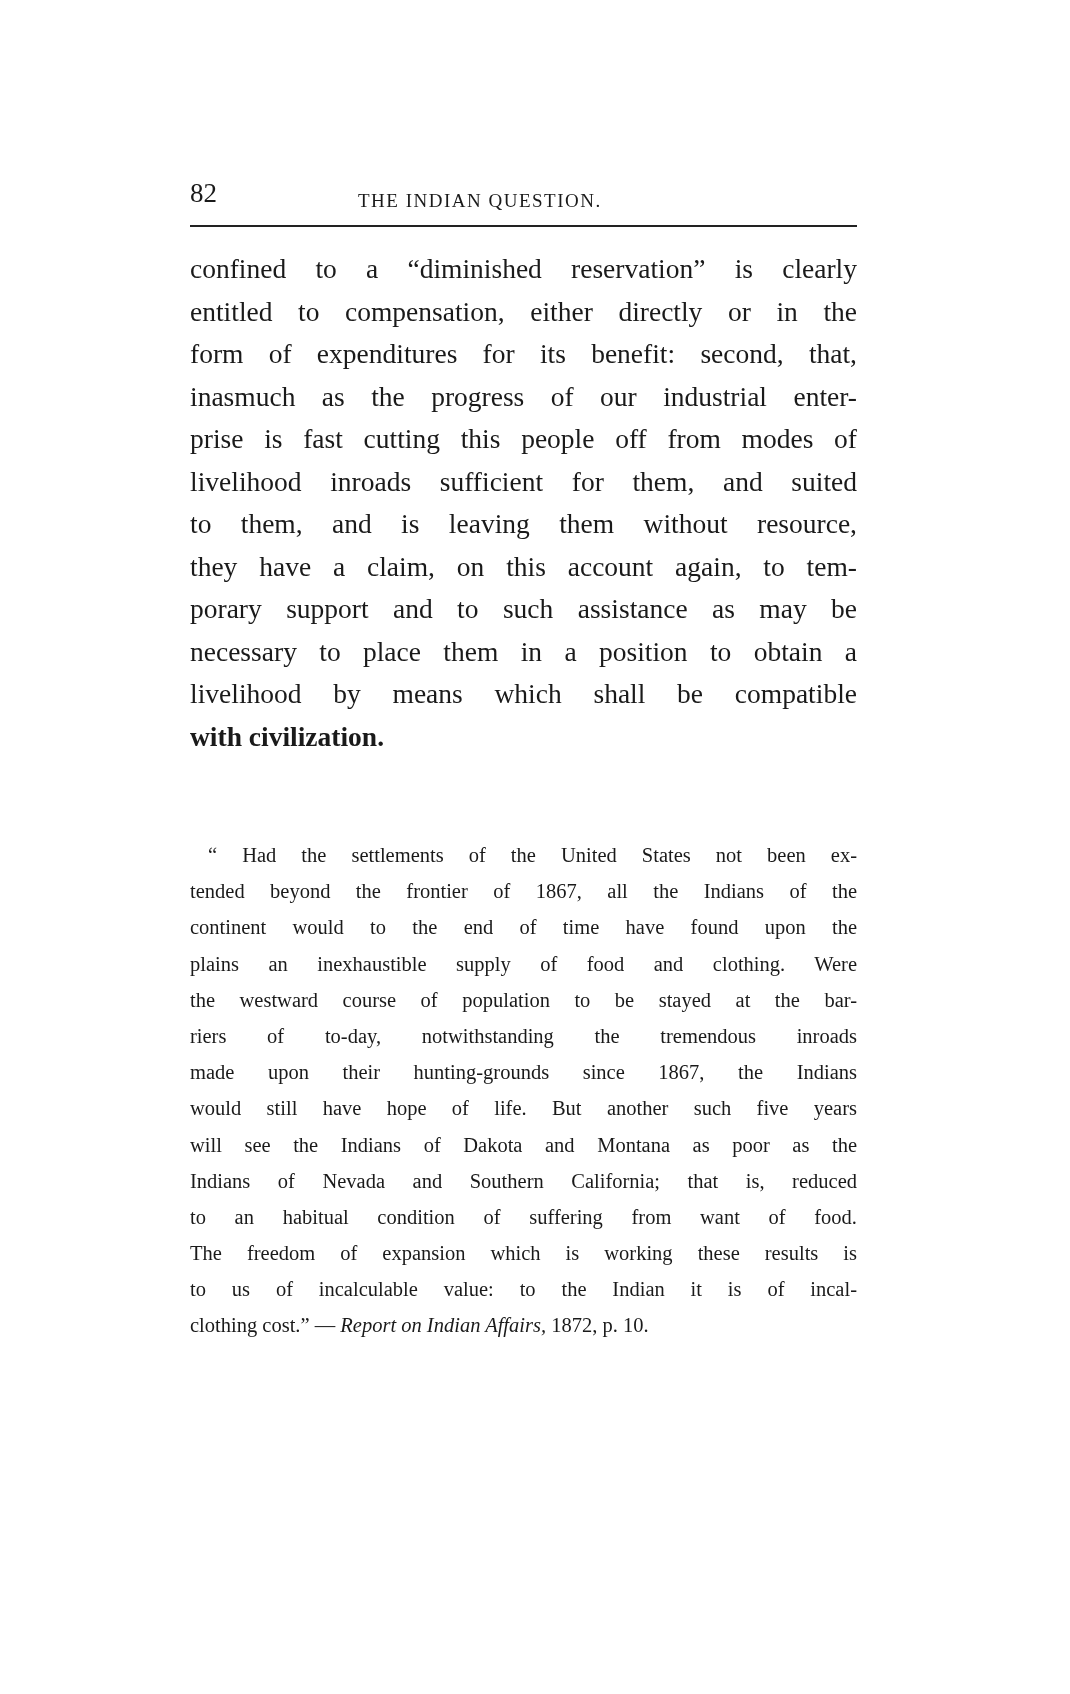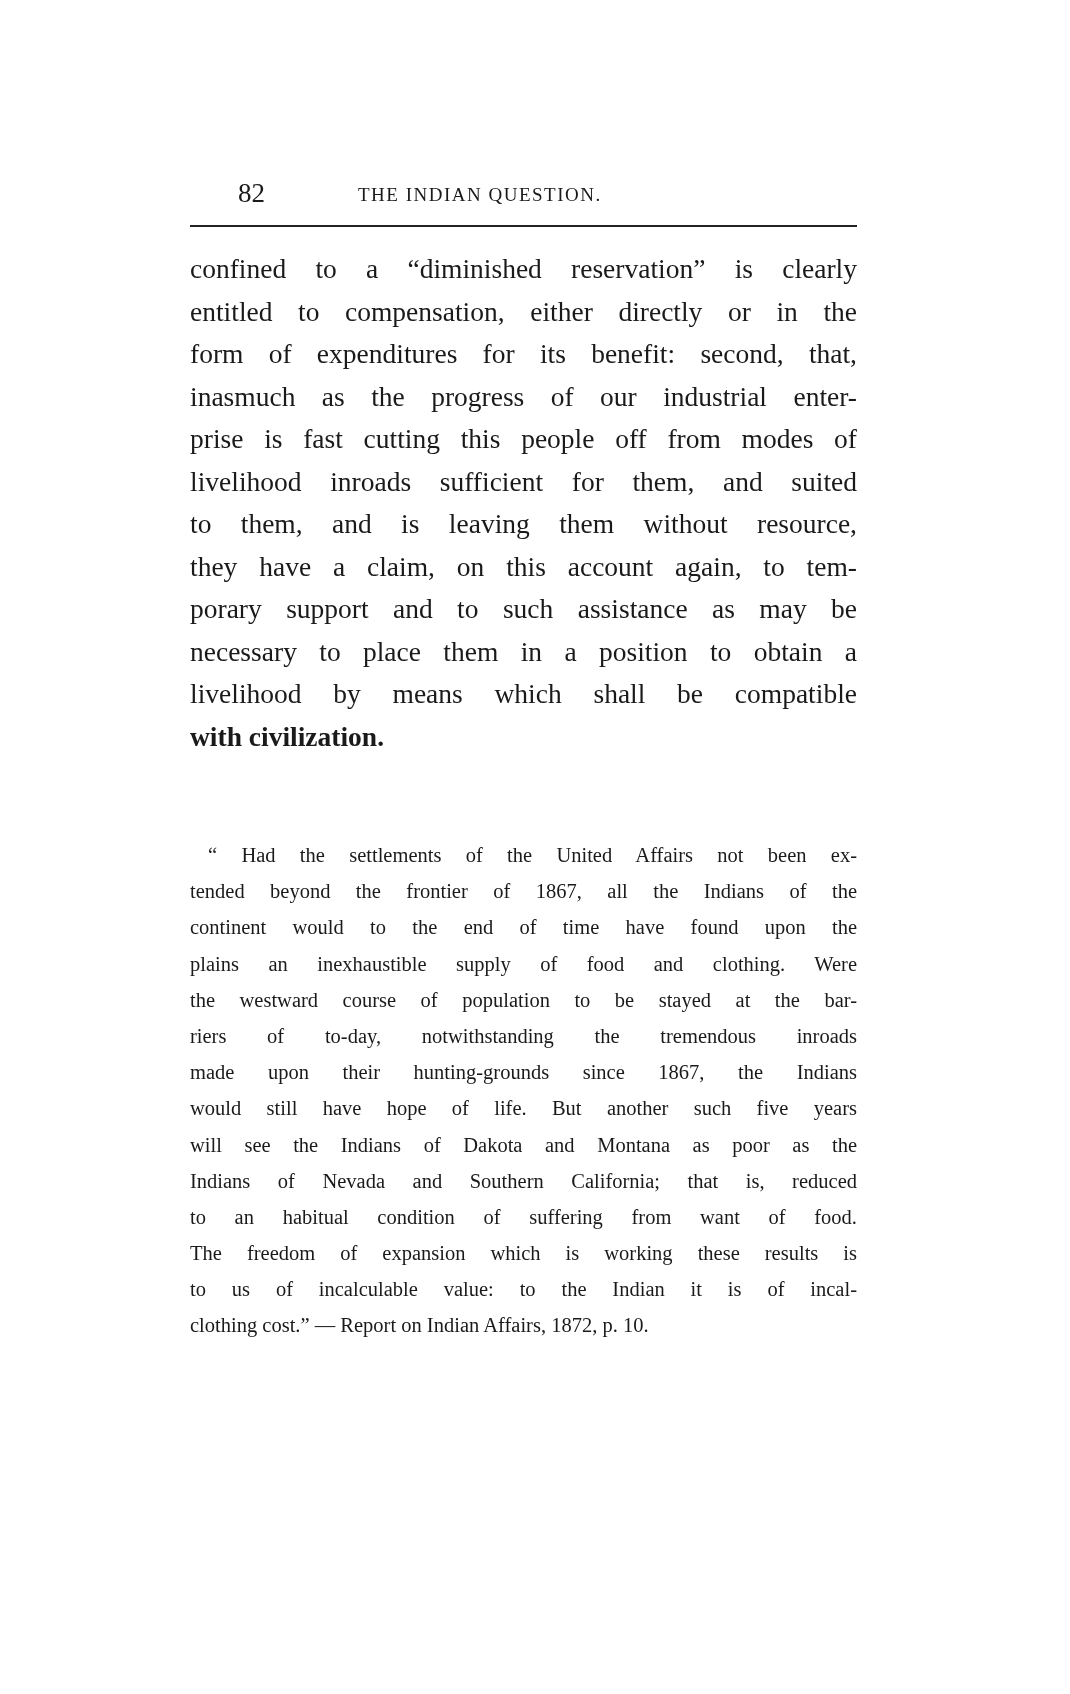--- a/index.html
+++ b/index.html
@@ -1,28 +1,28 @@
 <!DOCTYPE html>
 <html><head>
   <meta charset="utf-8">
   <style>
     html, body { margin: 0; padding: 0; background: #ffffff; }
     body { width: 1070px; height: 1694px; position: relative; overflow: hidden; color: #1a1a1a; }
     .header { position: absolute; left: 190px; top: 178px; width: 667px; height: 36px; font-family: "Liberation Serif", "DejaVu Serif", serif; }
-    .page-num { position: absolute; left: 0; top: 0; font-size: 27px; margin-left: 48px; }
-    .running-title { position: absolute; left: 168px; top: 6px; font-size: 19px; letter-spacing: 1.5px; }
+    .page-num { position: absolute; left: 0; top: 0; font-size: 27px; }
+    .running-title { position: absolute; left: 168px; top: 12px; font-size: 19px; letter-spacing: 1.5px; }
     .rule { position: absolute; left: 190px; top: 225px; width: 667px; height: 0; border-top: 2px solid #222; }
     .main-text { position: absolute; left: 190px; top: 248px; width: 667px; font-family: "Liberation Serif", "DejaVu Serif", serif; font-size: 27.5px; line-height: 42.5px; }
     .main-text .line { display: block; text-align: justify; text-align-last: justify; white-space: nowrap; height: 42.5px; }
     .main-text .line.last { text-align-last: left; font-weight: bold; }
     .footnote { position: absolute; left: 190px; top: 837px; width: 667px; font-family: "Liberation Serif", "DejaVu Serif", serif; font-size: 20.5px; line-height: 36.2px; }
     .footnote .line { display: block; text-align: justify; text-align-last: justify; white-space: nowrap; height: 36.2px; }
     .footnote .line.first { padding-left: 18px; }
     .footnote .line.last { text-align-last: left; }
-    .footnote .cite-title { }
+    .footnote .cite-title { font-style: italic; }
   </style>
 </head>
 <body>
 
 <div class="header">
   <span class="page-num">82</span>
   <span class="running-title">THE INDIAN QUESTION.</span>
 </div>
 <div class="rule"></div>
 
@@ -35,21 +35,21 @@
   <span class="line">livelihood inroads sufficient for them, and suited</span>
   <span class="line">to them, and is leaving them without resource,</span>
   <span class="line">they have a claim, on this account again, to tem-</span>
   <span class="line">porary support and to such assistance as may be</span>
   <span class="line">necessary to place them in a position to obtain a</span>
   <span class="line">livelihood by means which shall be compatible</span>
   <span class="line last">with civilization.</span>
 </div>
 
 <div class="footnote">
-  <span class="line first">“ Had the settlements of the United Affairs not been ex-</span>
+  <span class="line first">“ Had the settlements of the United States not been ex-</span>
   <span class="line">tended beyond the frontier of 1867, all the Indians of the</span>
   <span class="line">continent would to the end of time have found upon the</span>
   <span class="line">plains an inexhaustible supply of food and clothing. Were</span>
   <span class="line">the westward course of population to be stayed at the bar-</span>
   <span class="line">riers of to-day, notwithstanding the tremendous inroads</span>
   <span class="line">made upon their hunting-grounds since 1867, the Indians</span>
   <span class="line">would still have hope of life. But another such five years</span>
   <span class="line">will see the Indians of Dakota and Montana as poor as the</span>
   <span class="line">Indians of Nevada and Southern California; that is, reduced</span>
   <span class="line">to an habitual condition of suffering from want of food.</span>

